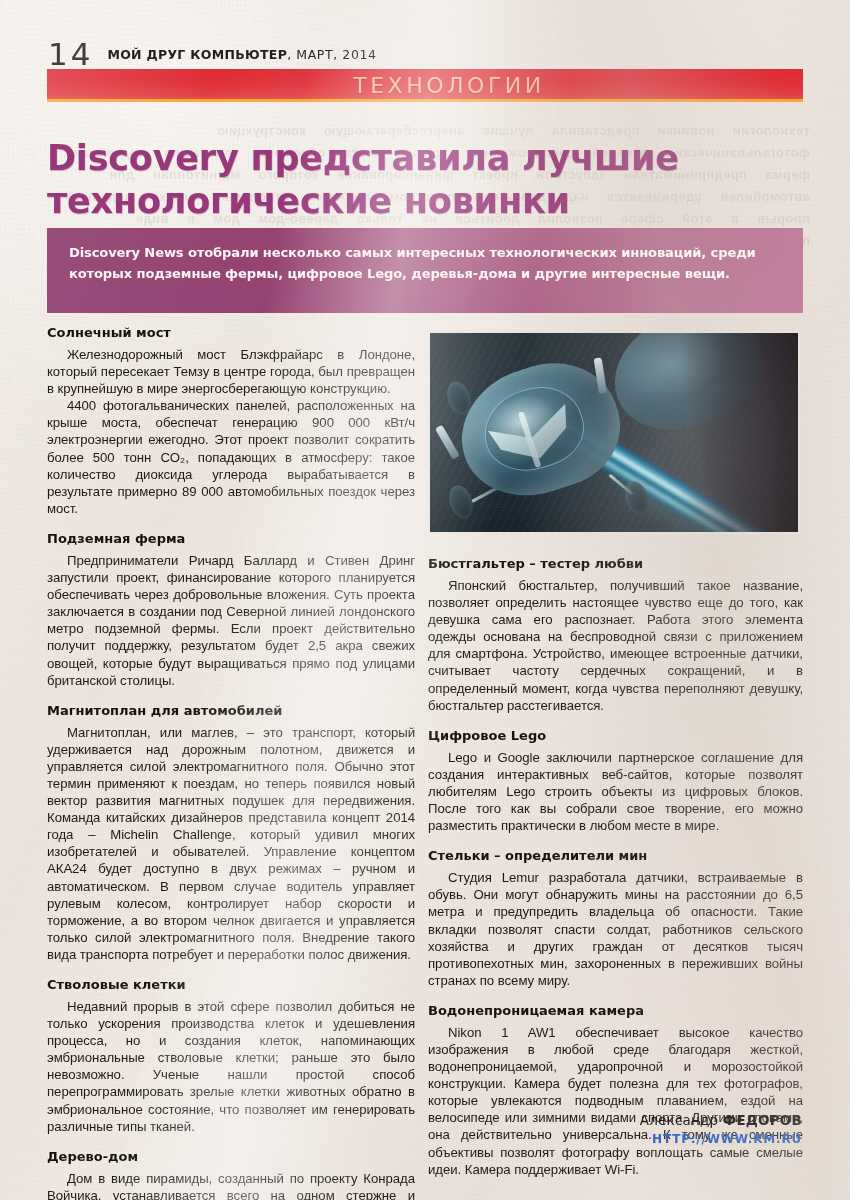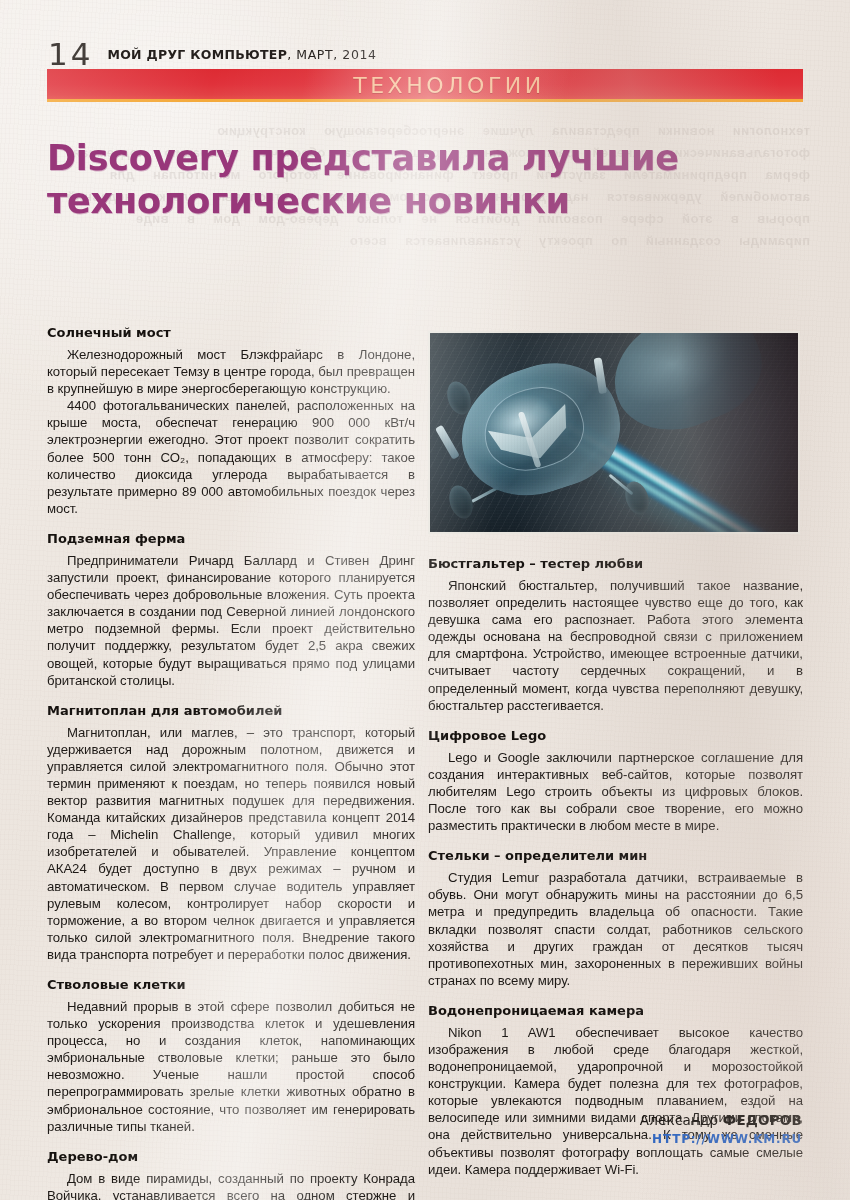--- a/index.html
+++ b/index.html
@@ -407,20 +407,23 @@
 
     <div id="section-banner">
       <div id="section-banner-label">ТЕХНОЛОГИИ</div>
     </div>
 
     <h1 id="headline">
       <span class="l1">Discovery представила лучшие</span>
       <span class="l2">технологические новинки</span>
     </h1>
 
+    <div id="lead-box">
+      <div id="lead-text">Discovery News отобрали несколько самых интересных технологических инноваций, среди которых подземные фермы, цифровое Lego, деревья-дома и другие интересные вещи.</div>
+    </div>
 
     <div id="photo-frame">
       <div id="photo-canvas">
         <div class="ph-road"></div>
         <div class="ph-glow"></div>
         <div class="ph-strip"></div>
         <div class="ph-strip2"></div>
         <div class="ph-car2"></div>
         <div class="ph-arm" style="left:40px; top:160px; transform:rotate(-28deg);"></div>
         <div class="ph-wheel" style="left:18px; top:48px; transform:rotate(-18deg);"></div>

